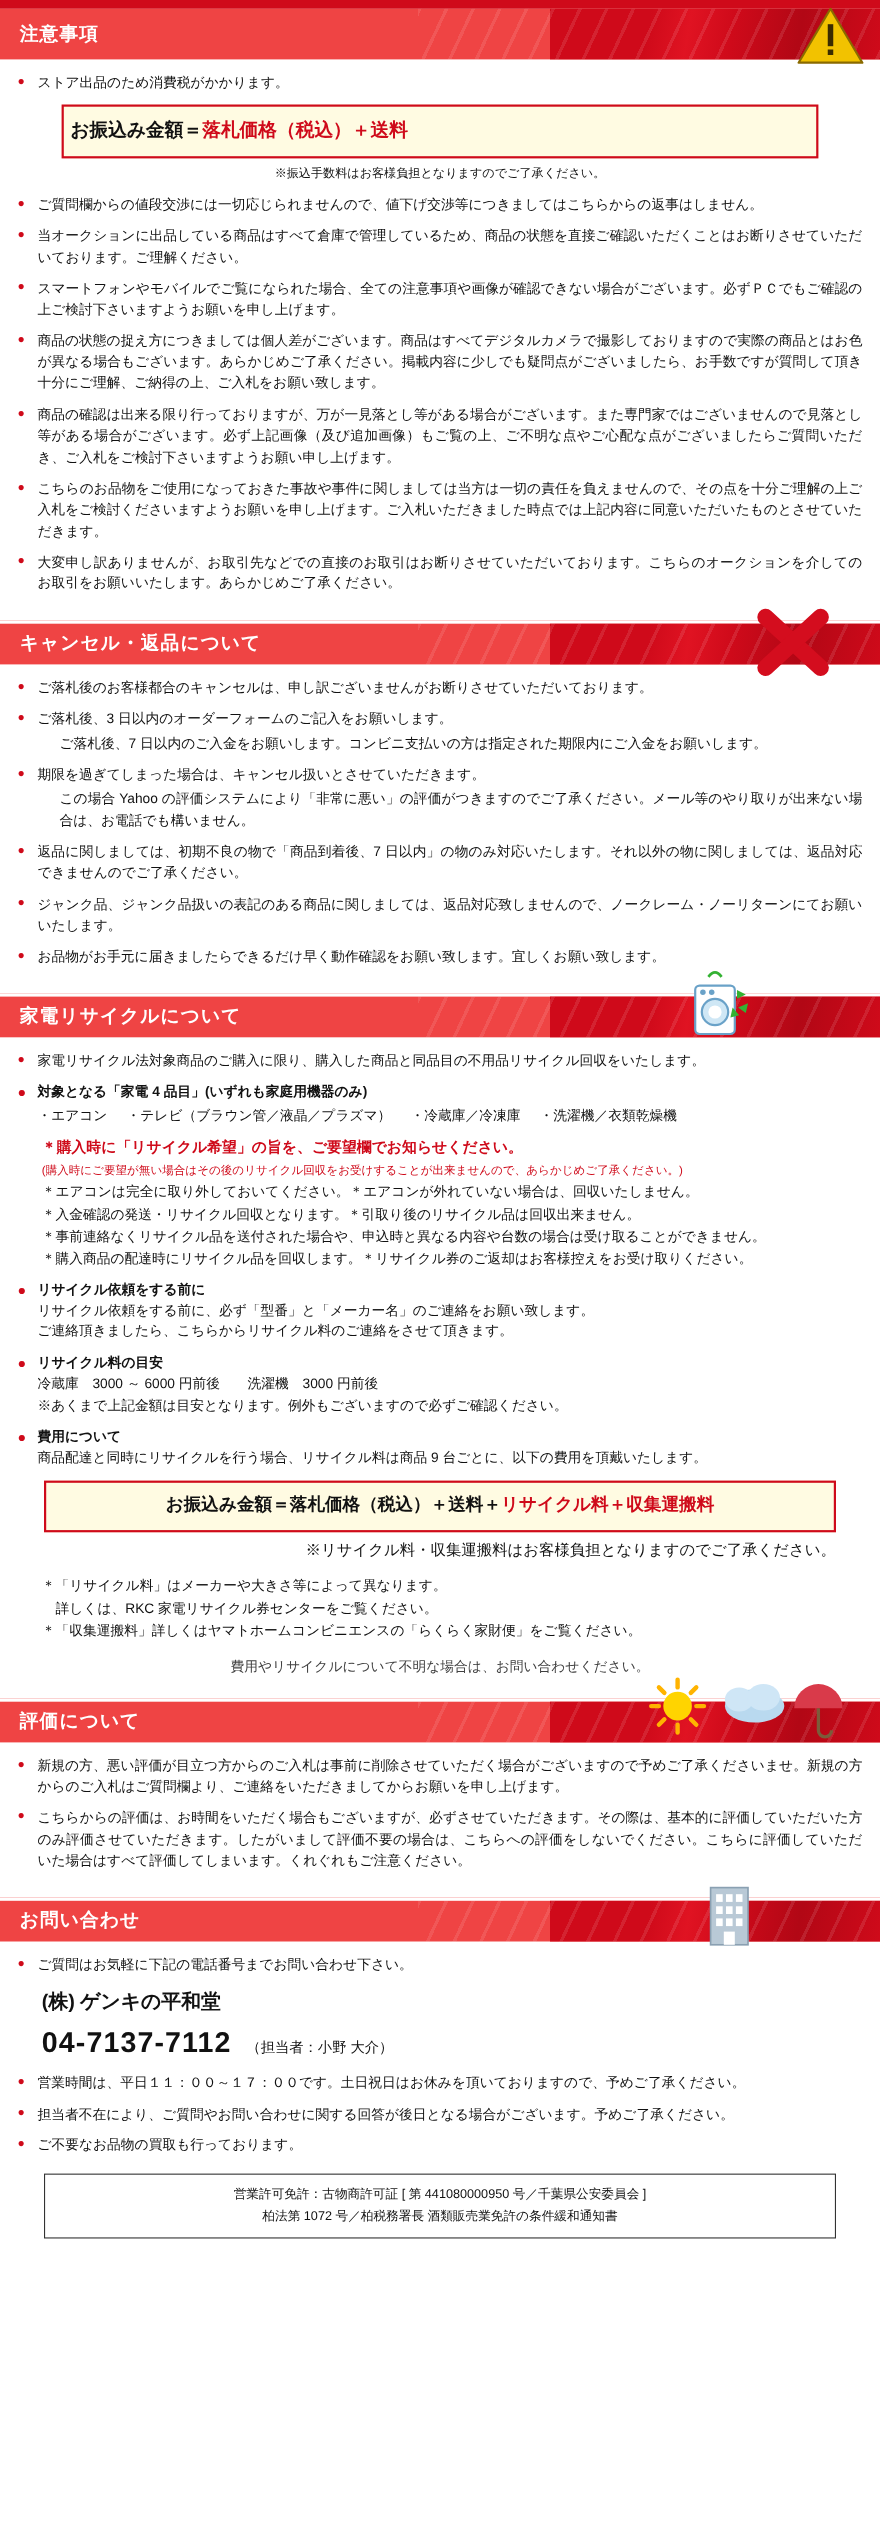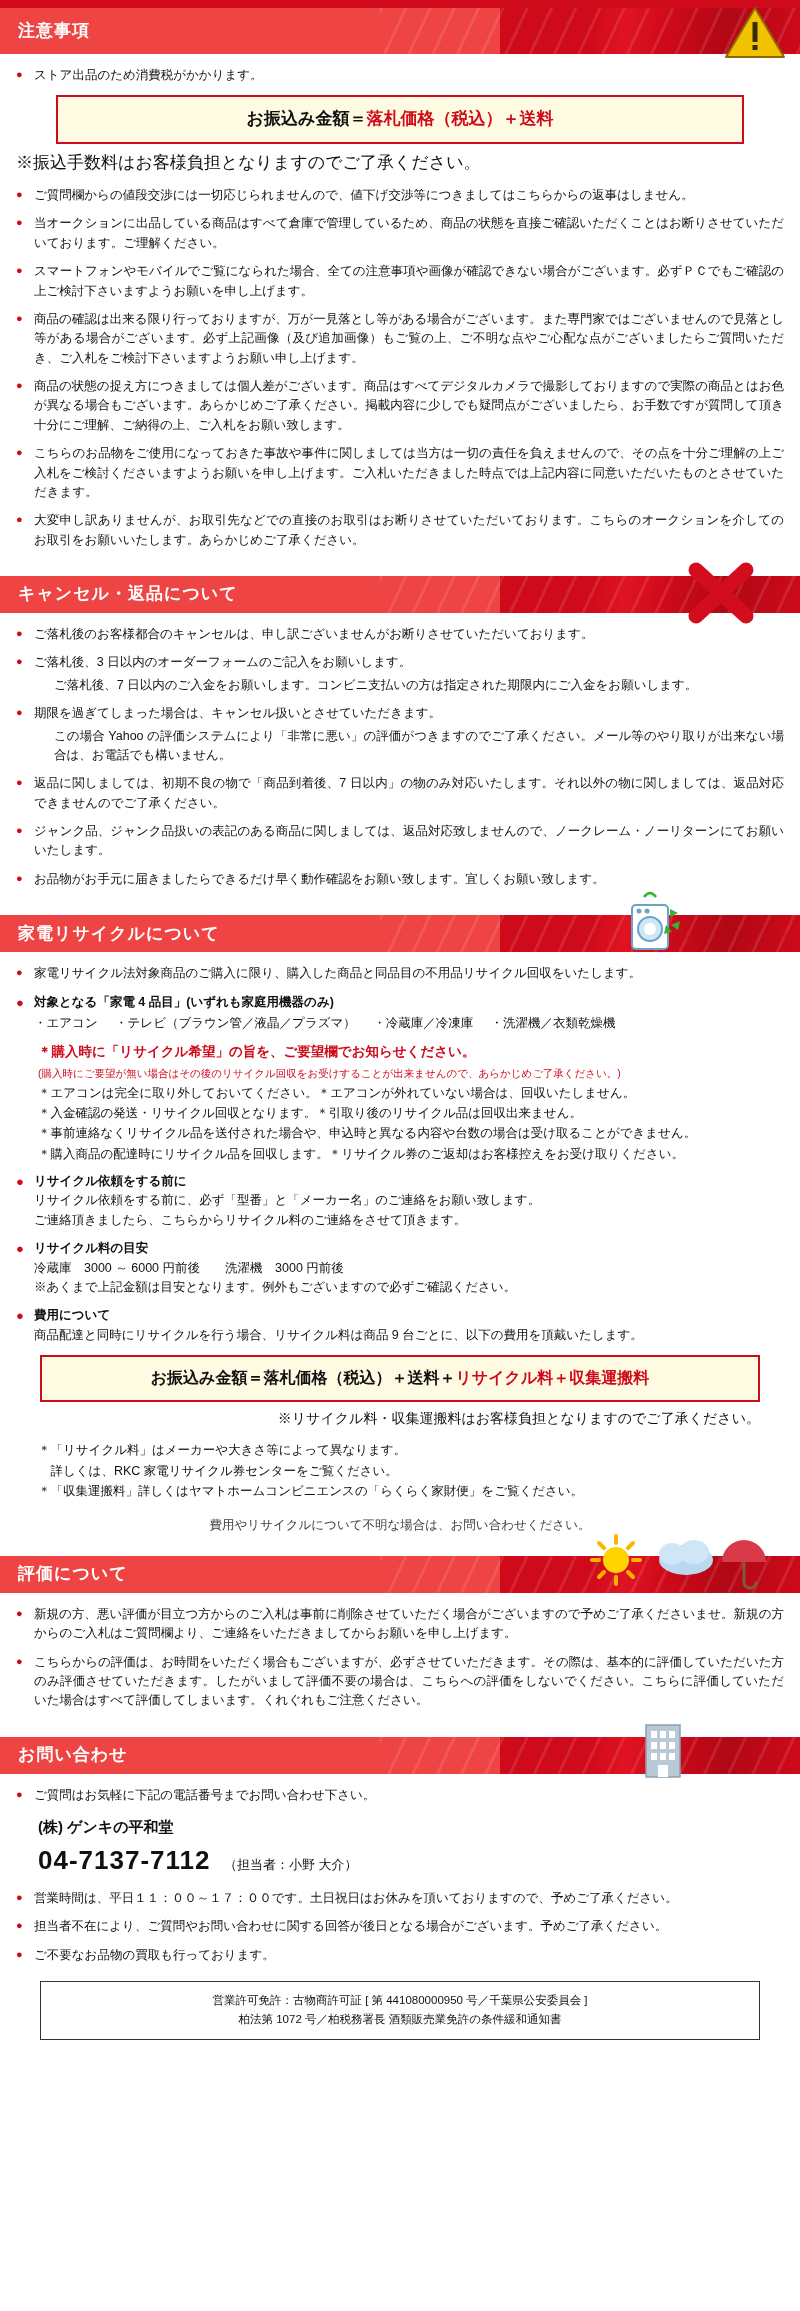--- a/index.html
+++ b/index.html
@@ -77,27 +77,27 @@
     content: "●";
     position: absolute;
     left: 0; top: 0;
     color: #cf0a1a;
     font-size: 11px;
   }
   ul.bl > li.big::before { font-size: 13px; }
   .sub { padding-left: 20px; margin: 3px 0 0 0; }
   .red { color: #cf0a1a; }
   .bold { font-weight: bold; }
-  .note-right { text-align: left; font-size: 17px; margin-top: 6px; }
+  .note-right { text-align: center; font-size: 11px; margin-top: 6px; }
 
   
   .price-box {
     border: 2px solid #cf0a1a;
     background: #fffbe2;
-    text-align: center;
+    text-align: left;
     padding: 9px 6px;
     margin: 10px 40px 0 40px;
     font-size: 17px;
     font-weight: bold;
     color: #111;
   }
   .price-box .hl { color: #cf0a1a; }
   .price-box-2 {
     border: 2px solid #cf0a1a;
     background: #fffbe2;
@@ -108,21 +108,21 @@
     font-weight: bold;
   }
   .star-blk { margin: 2px 0 8px 22px; }
   .star-blk div { margin-bottom: 1px; }
   .red-lead { color: #cf0a1a; font-weight: bold; font-size: 13.5px; margin: 6px 0 2px 22px; }
   .paren-red { color: #cf0a1a; font-size: 10.5px; margin-left: 22px; }
   .blk-indent { margin-left: 22px; }
   .center-red { color: #404040; text-align: center; margin: 14px 0 4px 0; }
 
   
-  .company { font-weight: bold; font-size: 15px; margin: 10px 0 2px 22px; }
+  .company { font-weight: bold; font-size: 18px; margin: 10px 0 2px 22px; }
   .phone { font-weight: bold; font-size: 26px; margin-left: 22px; letter-spacing: 1px; display: inline-block; }
   .person { font-size: 13px; margin-left: 10px; }
   .license-box {
     border: 1px solid #333;
     margin: 16px 24px 20px 24px;
     padding: 9px 10px;
     text-align: center;
     font-size: 11.5px;
     line-height: 1.7;
   }
@@ -149,22 +149,22 @@
       <li>ストア出品のため消費税がかかります。</li>
     </ul>
     <div class="price-box">
       <span>お振込み金額＝</span><span class="hl">落札価格（税込）＋送料</span>
     </div>
     <div class="note-right">※振込手数料はお客様負担となりますのでご了承ください。</div>
     <ul class="bl" style="margin-top:10px">
       <li>ご質問欄からの値段交渉には一切応じられませんので、値下げ交渉等につきましてはこちらからの返事はしません。</li>
       <li>当オークションに出品している商品はすべて倉庫で管理しているため、商品の状態を直接ご確認いただくことはお断りさせていただいております。ご理解ください。</li>
       <li>スマートフォンやモバイルでご覧になられた場合、全ての注意事項や画像が確認できない場合がございます。必ずＰＣでもご確認の上ご検討下さいますようお願いを申し上げます。</li>
+      <li>商品の状態の捉え方につきましては個人差がございます。商品はすべてデジタルカメラで撮影しておりますので実際の商品とはお色が異なる場合もございます。あらかじめご了承ください。掲載内容に少しでも疑問点がございましたら、お手数ですが質問して頂き十分にご理解、ご納得の上、ご入札をお願い致します。</li>
       <li>商品の確認は出来る限り行っておりますが、万が一見落とし等がある場合がございます。また専門家ではございませんので見落とし等がある場合がございます。必ず上記画像（及び追加画像）もご覧の上、ご不明な点やご心配な点がございましたらご質問いただき、ご入札をご検討下さいますようお願い申し上げます。</li>
-      <li>商品の状態の捉え方につきましては個人差がございます。商品はすべてデジタルカメラで撮影しておりますので実際の商品とはお色が異なる場合もございます。あらかじめご了承ください。掲載内容に少しでも疑問点がございましたら、お手数ですが質問して頂き十分にご理解、ご納得の上、ご入札をお願い致します。</li>
       <li>こちらのお品物をご使用になっておきた事故や事件に関しましては当方は一切の責任を負えませんので、その点を十分ご理解の上ご入札をご検討くださいますようお願いを申し上げます。ご入札いただきました時点では上記内容に同意いただいたものとさせていただきます。</li>
       <li>大変申し訳ありませんが、お取引先などでの直接のお取引はお断りさせていただいております。こちらのオークションを介してのお取引をお願いいたします。あらかじめご了承ください。</li>
     </ul>
   </div>
 
   <div class="sec-head">
     <span class="stripes"></span>
     <span class="bar-title">キャンセル・返品について</span>
     <span class="head-deco" style="top:-18px;right:40px;">
       <svg width="78" height="70" viewBox="0 0 78 70">

